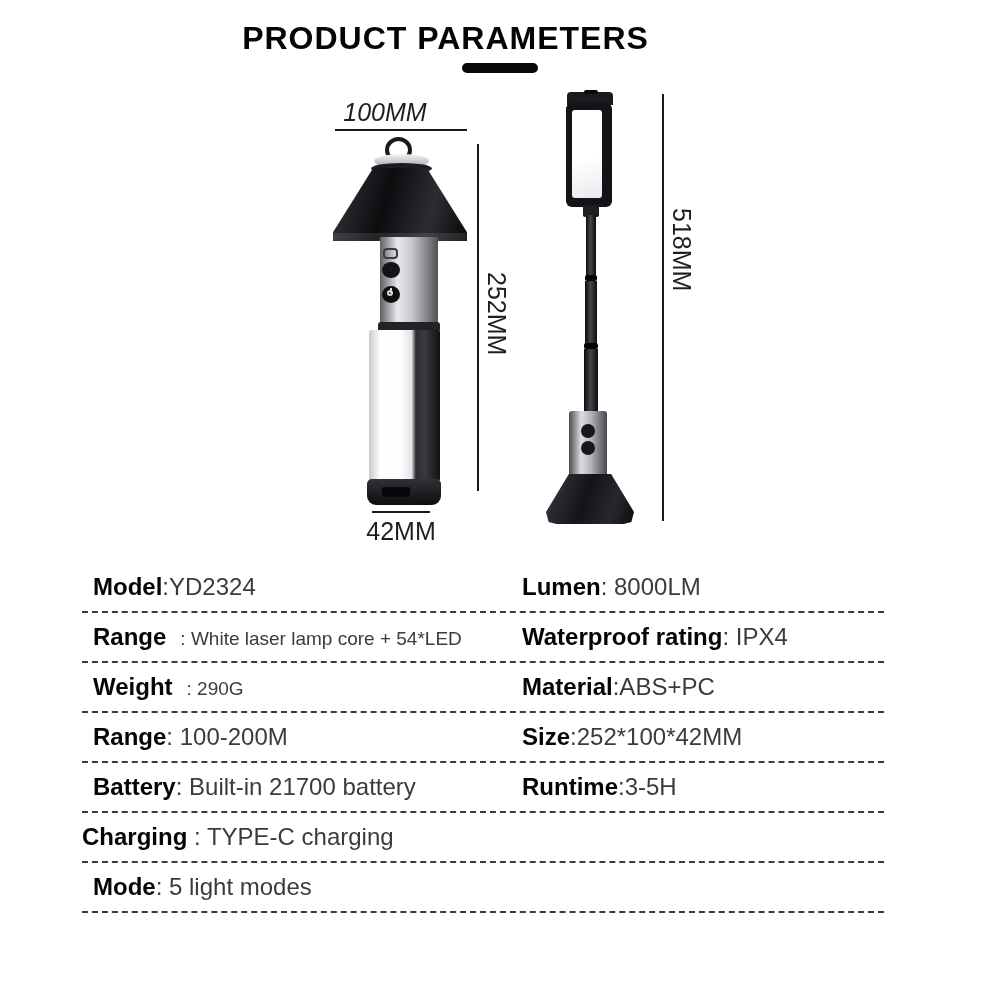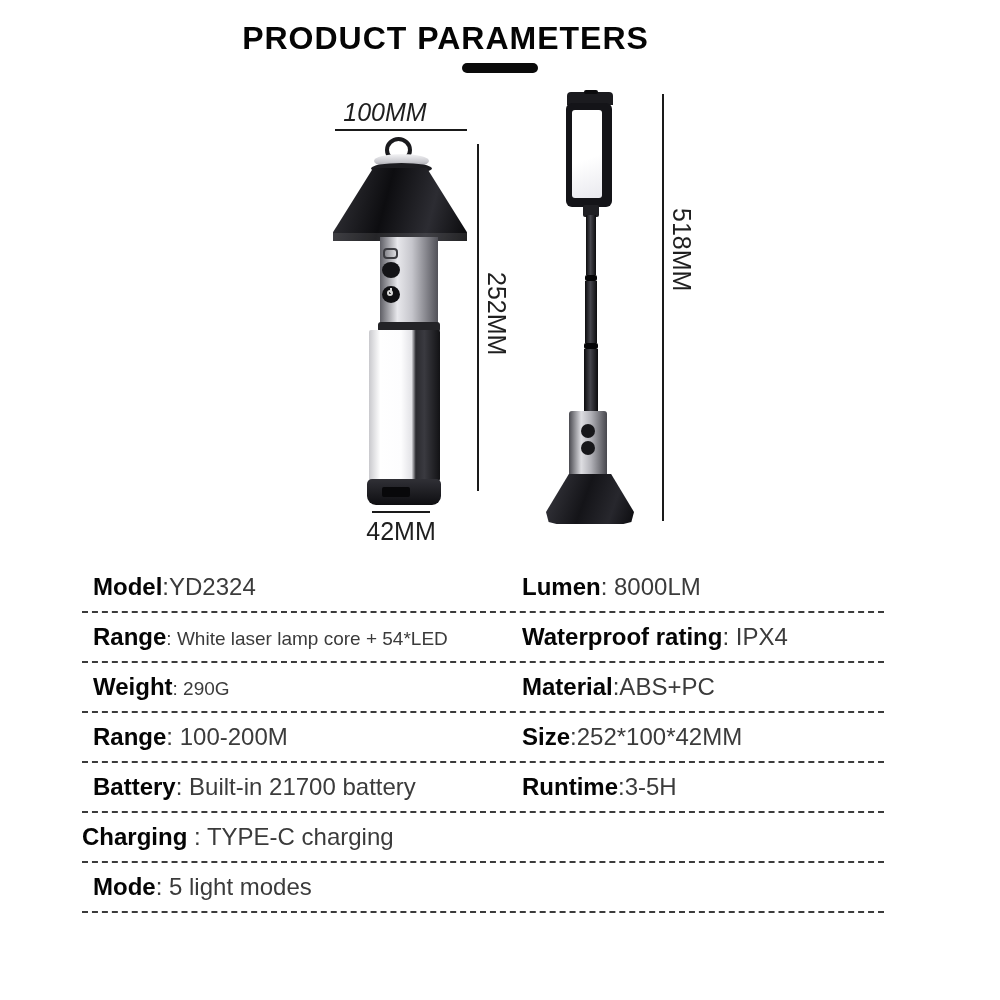--- a/index.html
+++ b/index.html
@@ -67,21 +67,21 @@
     background:linear-gradient(110deg,#3a3a41 0%,#141418 45%,#27272d 75%,#0c0c0f 100%);}
 
   
   .spec-table{left:82px;top:563px;width:802px;}
   .spec-row{display:flex;height:50px;align-items:center;border-bottom:2px dashed #3b3b3b;box-sizing:border-box;}
   .cell{white-space:nowrap;font-size:24px;}
   .cell-left{width:440px;padding-left:11px;box-sizing:border-box;}
   .cell-right{flex:1;}
   .lbl{font-weight:700;color:#050505;}
   .val{color:#3b3b3b;}
-  .val.sm{font-size:19px;}
+  .val.sm{font-size:19px;margin-left:14px;}
 </style>
 </head>
 <body>
 
 <div class="abs page-title">PRODUCT PARAMETERS</div>
 <div class="abs title-bar"></div>
 
 <div class="abs dim-label" style="left:315px;top:98px;width:140px;text-align:center;font-style:italic;">100MM</div>
 <div class="abs h-line" style="left:335px;top:129px;width:132px;"></div>
 

